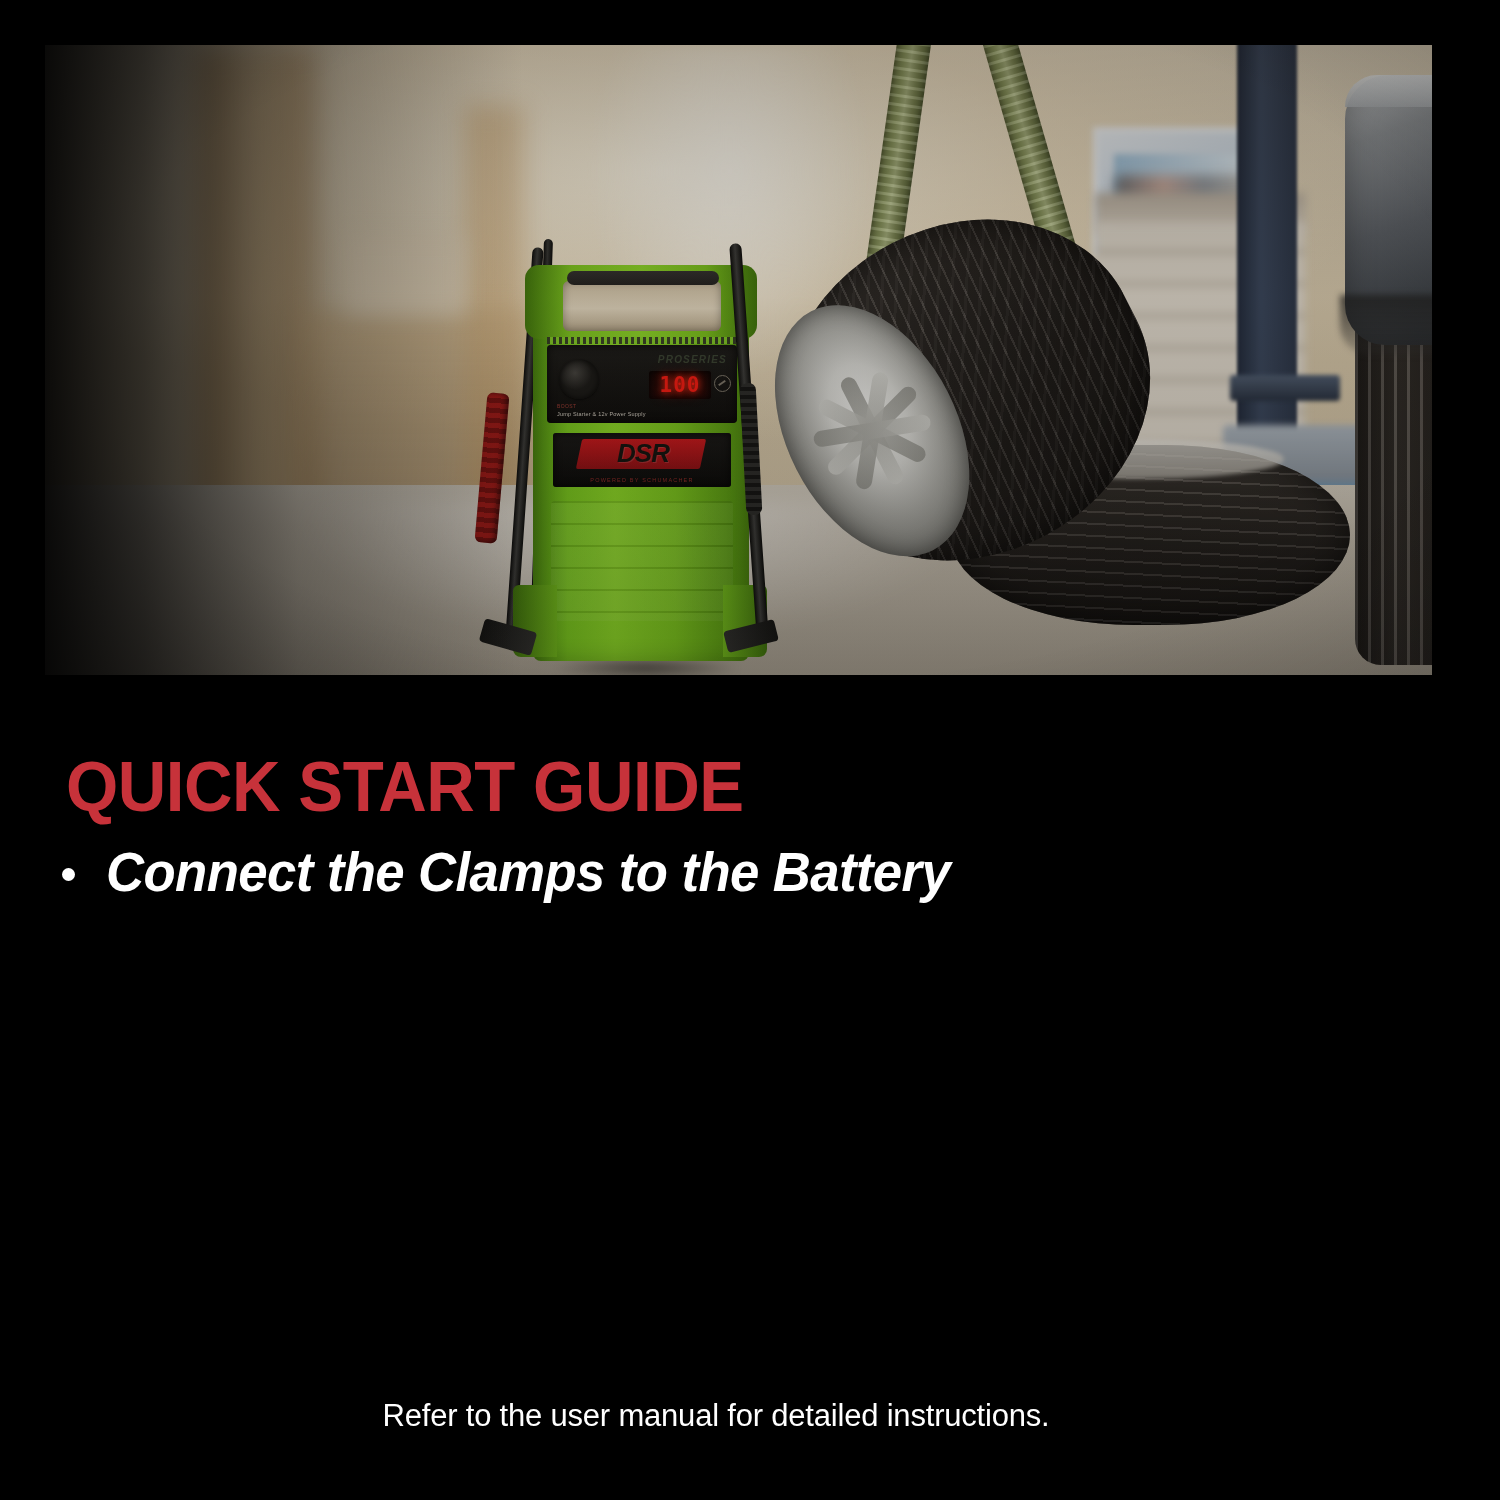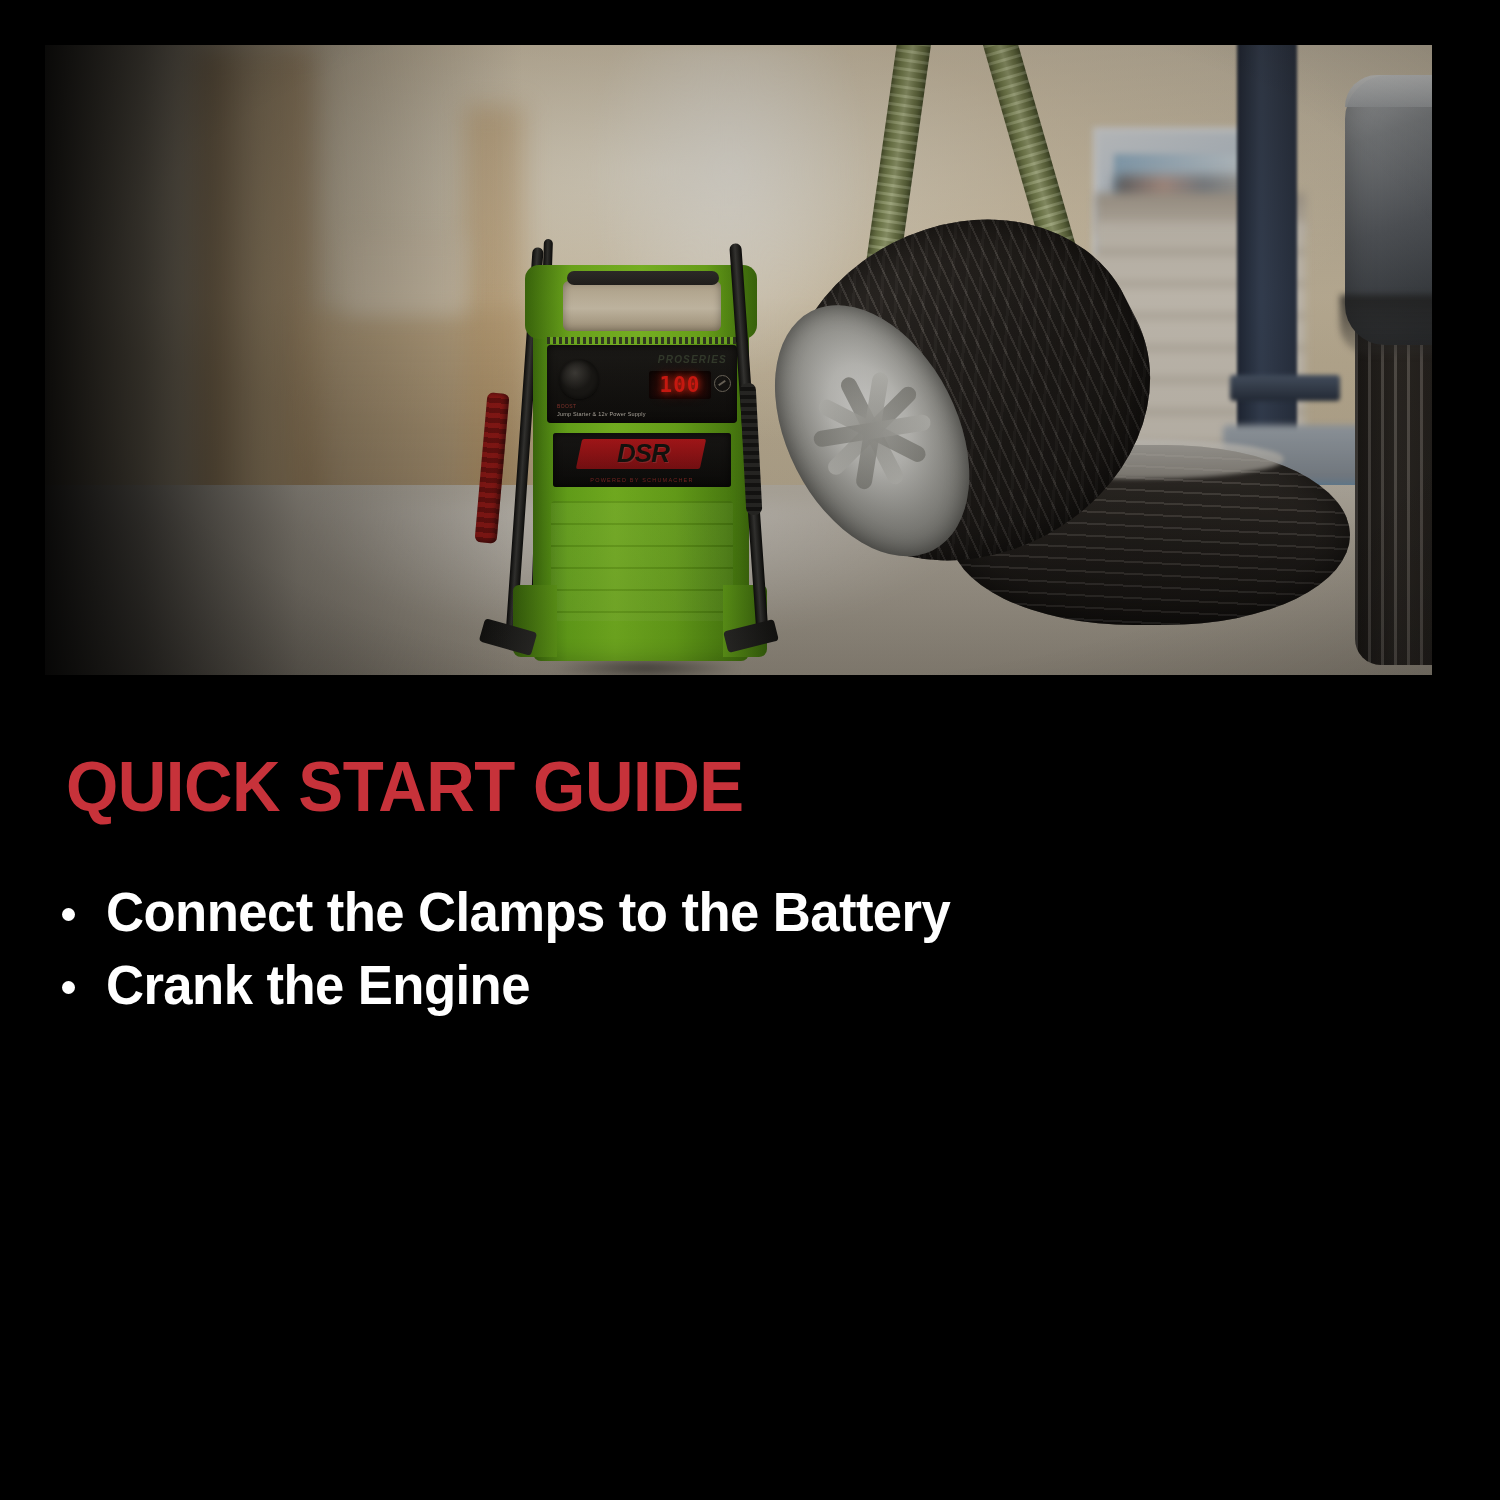--- a/index.html
+++ b/index.html
@@ -209,21 +209,21 @@
       linear-gradient(90deg, rgba(0,0,0,.93) 0%, rgba(0,0,0,.72) 7%, rgba(0,0,0,.30) 18%, rgba(0,0,0,0) 34%),
       radial-gradient(115% 130% at 52% 46%, rgba(0,0,0,0) 42%, rgba(0,0,0,.30) 74%, rgba(0,0,0,.62) 100%);}
   .tint{position:absolute;inset:0;pointer-events:none;
     background:linear-gradient(180deg, rgba(20,14,6,.30) 0%, rgba(18,14,8,.18) 40%, rgba(10,8,5,.26) 100%);}
 
   
   .title{position:absolute;left:66px;top:752px;
     font-size:70px;font-weight:bold;letter-spacing:-.5px;line-height:1;
     color:#c7323a;white-space:nowrap;transform:scaleX(.96);transform-origin:left center;}
 
-  .bullets{position:absolute;left:62px;top:880px;width:1400px;}
+  .bullets{position:absolute;left:62px;top:840px;width:1400px;font-style:italic;}
   .bullet{display:flex;align-items:baseline;margin-bottom:10px;}
   .dot{flex:0 0 auto;width:13px;height:13px;border-radius:50%;background:#ffffff;
        margin-right:31px;transform:translateY(-10px);}
   .btxt{font-size:56px;font-weight:bold;color:#ffffff;line-height:1.13;
         white-space:nowrap;letter-spacing:-.6px;transform:scaleX(.94);transform-origin:left center;}
 
   .footer{position:absolute;left:0;right:0;top:1398px;text-align:center;
     font-size:31px;color:#ffffff;letter-spacing:-.2px;}
 </style>
 </head>
@@ -337,20 +337,17 @@
     </div>
   </div>
 
   <div class="title">QUICK START GUIDE</div>
 
   <div class="bullets">
     <div class="bullet">
       <span class="dot"></span>
       <span class="btxt">Connect the Clamps to the Battery</span>
     </div>
-    <div class="bullet">
-      <span class="dot"></span>
-      <span class="btxt">Crank the Engine</span>
-    </div>
   </div>
 
+  <div class="footer">Refer to the user manual for detailed instructions.</div>
 
 </div>
 
 </body></html>

